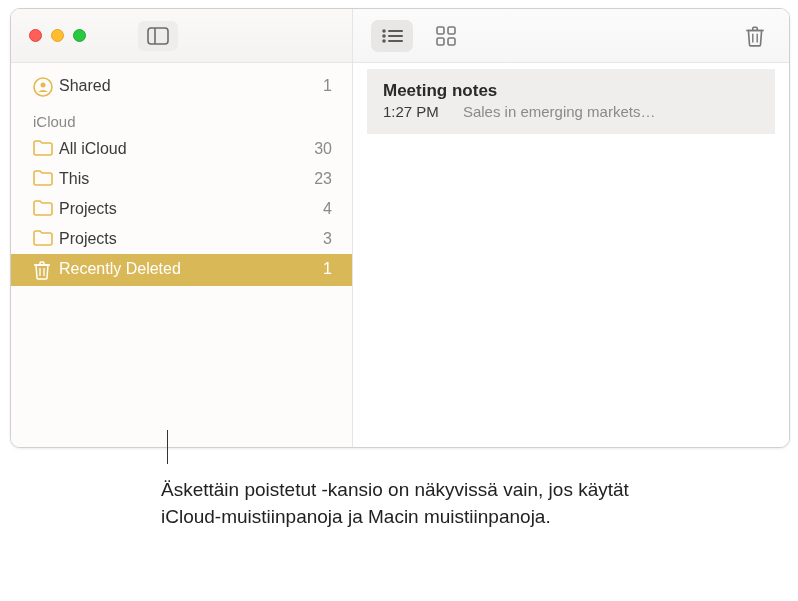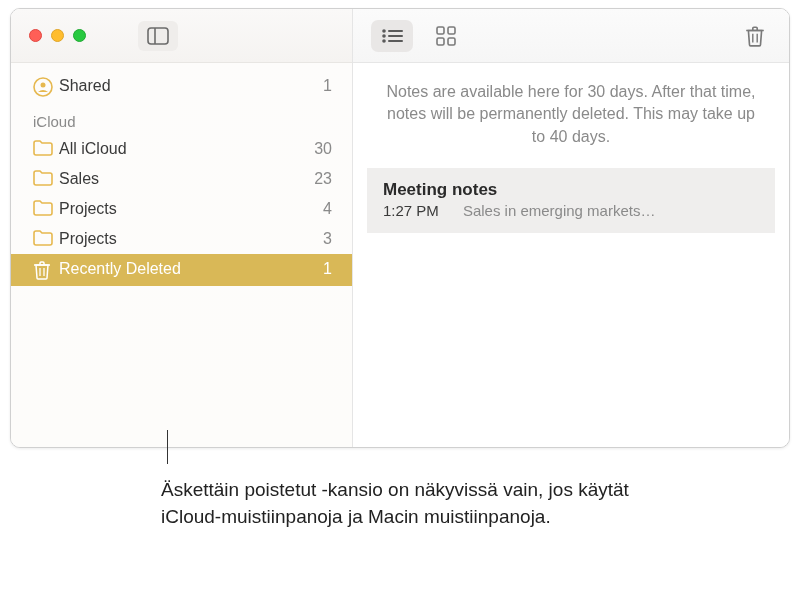--- a/index.html
+++ b/index.html
@@ -181,21 +181,21 @@
     </span>
     <span class="label">All iCloud</span>
     <span class="count">30</span>
           </div>
           <div class="sb-row">
     <span class="icon">
       <svg class="folder-icon" viewBox="0 0 20 16">
         <path d="M1 3 Q1 1 3 1 L7 1 L9 3 L17 3 Q19 3 19 5 L19 13 Q19 15 17 15 L3 15 Q1 15 1 13 Z" fill="none" stroke="#e6b84f" stroke-width="1.6"></path>
       </svg>
     </span>
-    <span class="label">Sales</span>
+    <span class="label">This</span>
     <span class="count">23</span>
           </div>
           <div class="sb-row">
     <span class="icon">
       <svg class="folder-icon" viewBox="0 0 20 16">
         <path d="M1 3 Q1 1 3 1 L7 1 L9 3 L17 3 Q19 3 19 5 L19 13 Q19 15 17 15 L3 15 Q1 15 1 13 Z" fill="none" stroke="#e6b84f" stroke-width="1.6"></path>
       </svg>
     </span>
     <span class="label">Projects</span>
     <span class="count">4</span>
@@ -250,21 +250,20 @@
       <div class="trash-btn">
         <svg width="20" height="22" viewBox="0 0 18 20">
           <path d="M3 5 L15 5 L14 18 Q14 19 13 19 L5 19 Q4 19 4 18 Z" fill="none" stroke="#7a7a7a" stroke-width="1.5"></path>
           <path d="M1 5 L17 5 M7 5 L7 3 Q7 2 8 2 L10 2 Q11 2 11 3 L11 5" fill="none" stroke="#7a7a7a" stroke-width="1.5"></path>
           <line x1="7" y1="8" x2="7" y2="16" stroke="#7a7a7a" stroke-width="1.3"></line>
           <line x1="11" y1="8" x2="11" y2="16" stroke="#7a7a7a" stroke-width="1.3"></line>
         </svg>
       </div>
     </div>
 
-    <div class="info-text">Notes are available here for 30 days. After that time, notes will be permanently deleted. This may take up to 40 days.</div>
 
     <div id="notes">
         <div class="note-item">
     <div class="note-title">Meeting notes</div>
     <div class="note-sub">
       <span class="note-time">1:27 PM</span>
       <span class="note-preview">Sales in emerging markets…</span>
     </div>
         </div>
       </div>

